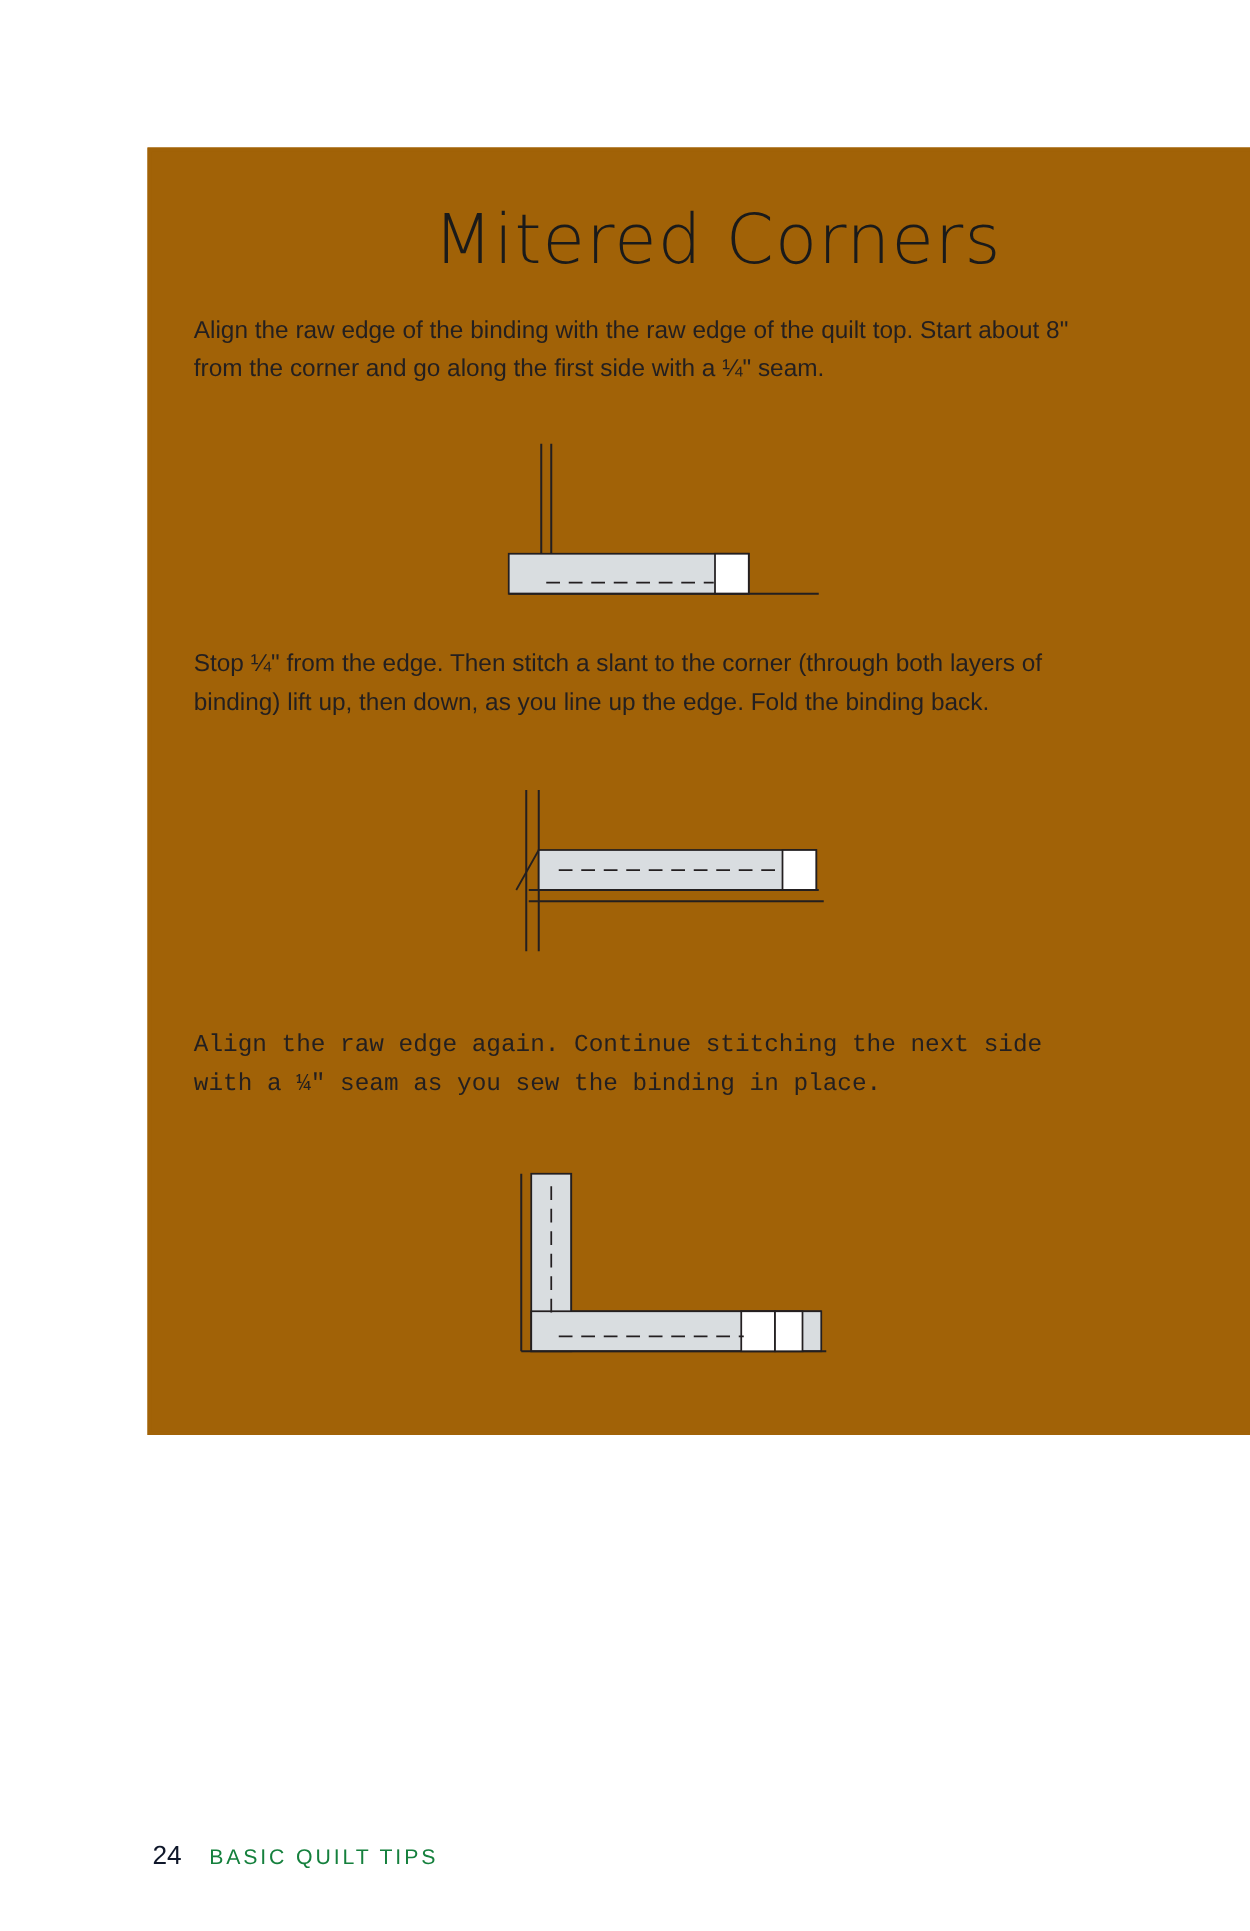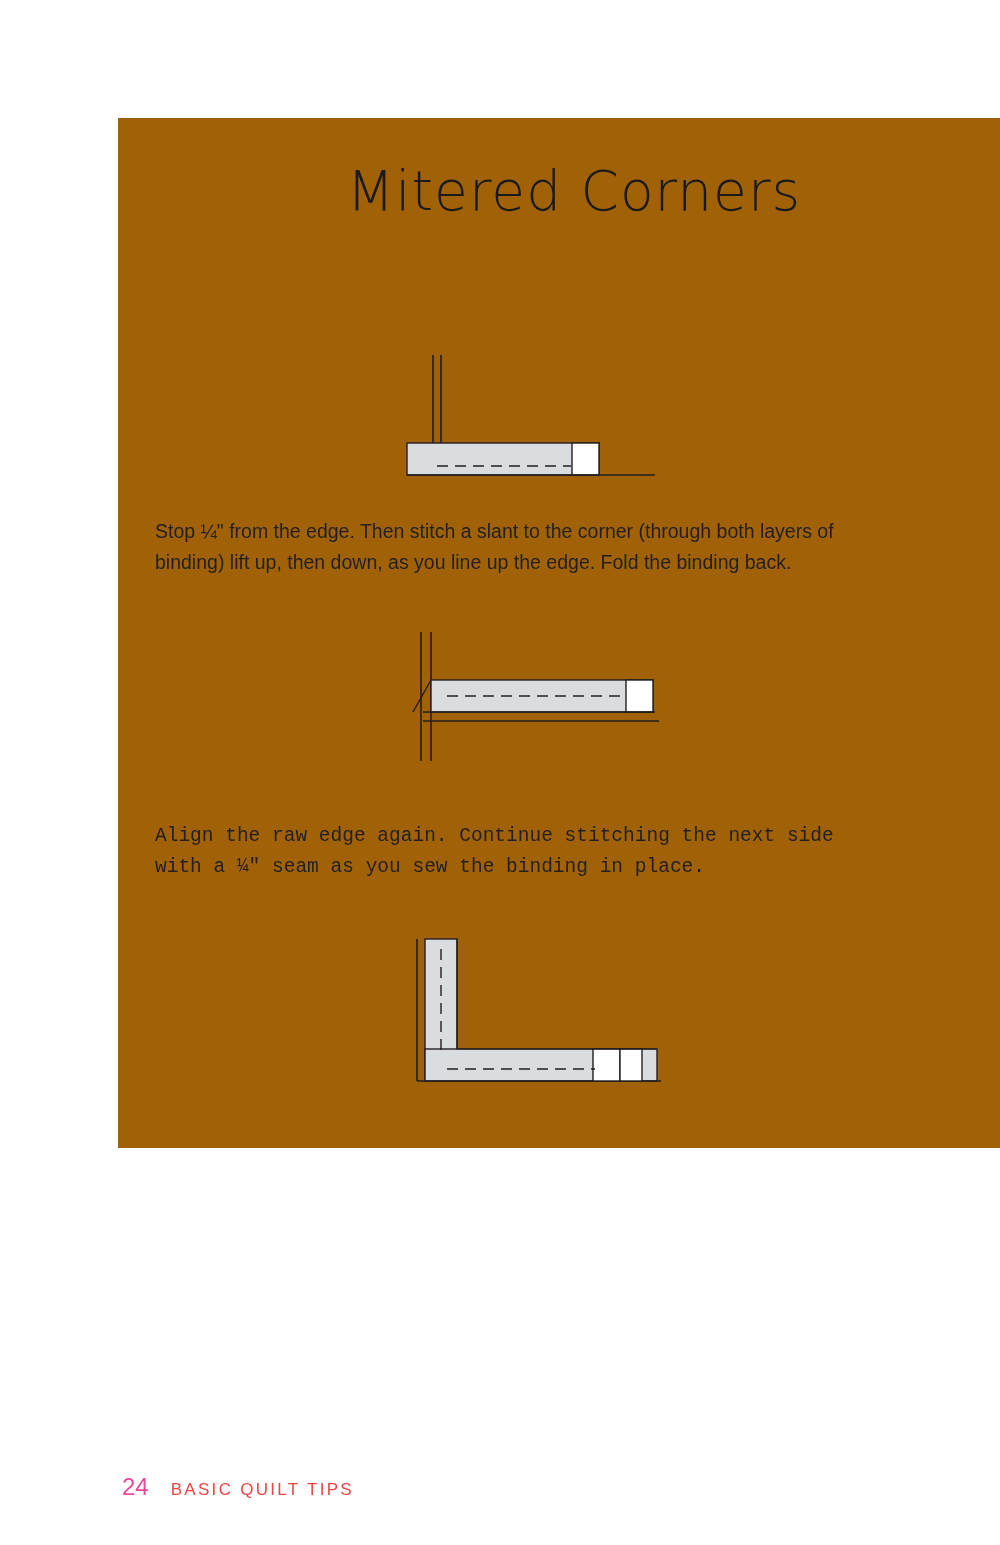--- a/index.html
+++ b/index.html
@@ -65,38 +65,39 @@
 
   .footer {
     position: absolute;
     left: 122px;
     top: 1473px;
     display: flex;
     align-items: baseline;
     gap: 22px;
   }
   .footer-page {
-    font-size: 24px;
-    color: #ec4899;
+    font-size: 21px;
+    color: #0f172a;
   }
   .footer-label {
     font-size: 17px;
     letter-spacing: 2.3px;
-    color: #ef4444;
+    color: #15803d;
   }
 
   svg { display: block; overflow: visible; }
 </style>
 </head>
 <body>
 
 <div class="page-frame">
 
   <div class="page-title">Mitered Corners</div>
 
+  <div class="body-text block1-text">Align the raw edge of the binding with the raw edge of the quilt top. Start about 8" from the corner and go along the first side with a ¼" seam.</div>
 
   <div class="figure fig1">
     <svg viewBox="0 0 700 140" width="700" height="140" aria-hidden="true">
 
       <line x1="278" y1="4" x2="278" y2="92" stroke="#231f20" stroke-width="1.6"></line>
       <line x1="286" y1="4" x2="286" y2="92" stroke="#231f20" stroke-width="1.6"></line>
 
       <rect x="252" y="92" width="192" height="32" fill="#d9dde0" stroke="#231f20" stroke-width="1.4"></rect>
 
       <rect x="417" y="92" width="27" height="32" fill="#ffffff" stroke="#231f20" stroke-width="1.4"></rect>

